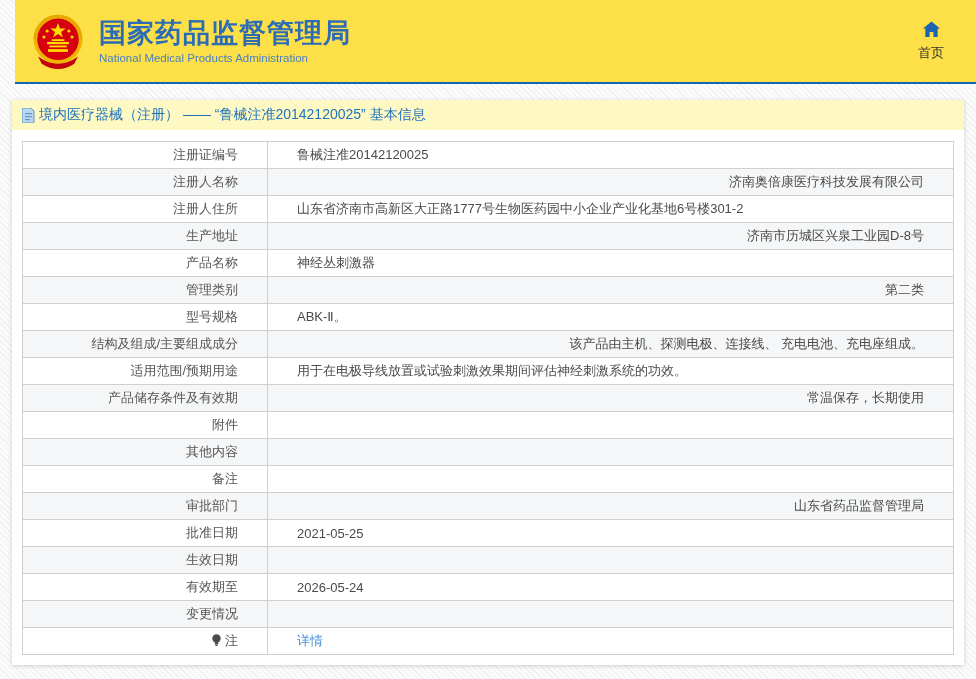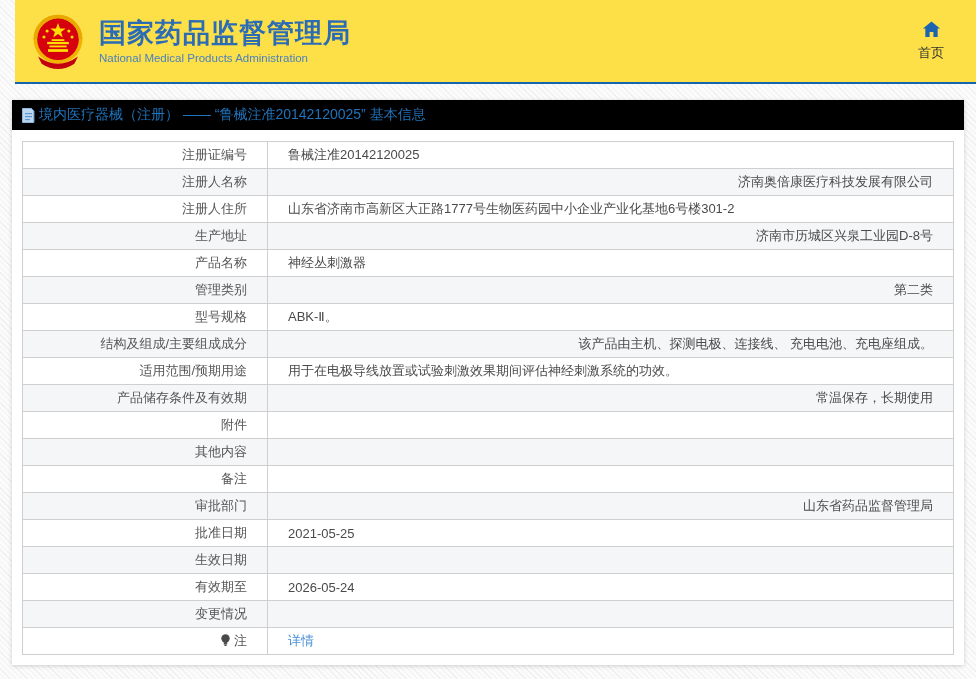--- a/index.html
+++ b/index.html
@@ -45,40 +45,40 @@
   .nav-label { font-size: 13px; color: #333; white-space: nowrap; }
 
   
   .content-panel {
     position: absolute; left: 12px; top: 100px;
     width: 952px; height: 565px;
     background: #ffffff;
     box-shadow: 0 1px 4px rgba(0,0,0,0.18);
   }
   .page-title-bar {
-    height: 30px; background: #000000;
+    height: 30px; background: #fef9c3;
     display: flex; align-items: center;
     padding-left: 10px;
   }
   .title-doc-icon { width: 13px; height: 15px; margin-right: 4px; flex: 0 0 auto; }
   .page-title { font-size: 14px; color: #1f73bb; }
 
   
   .reg-table {
     margin: 11px auto 0 auto;
     width: 932px;
     border-collapse: collapse;
     table-layout: fixed;
   }
   .reg-table td {
     border: 1px solid #cfcfcf;
     height: 27px;
     font-size: 13px;
     color: #555;
-    padding: 0 20px;
+    padding: 0 29px;
     vertical-align: middle;
     overflow: hidden; white-space: nowrap;
   }
   .reg-table td.label-cell {
     width: 245px; text-align: right; color: #555;
   }
   .reg-table td.value-cell { text-align: left; color: #4a4a4a; }
   .reg-table tr.alt td { background: #f5f6f7; text-align: right; }
   .reg-table a {
     color: #4a90d9; text-decoration: none;

